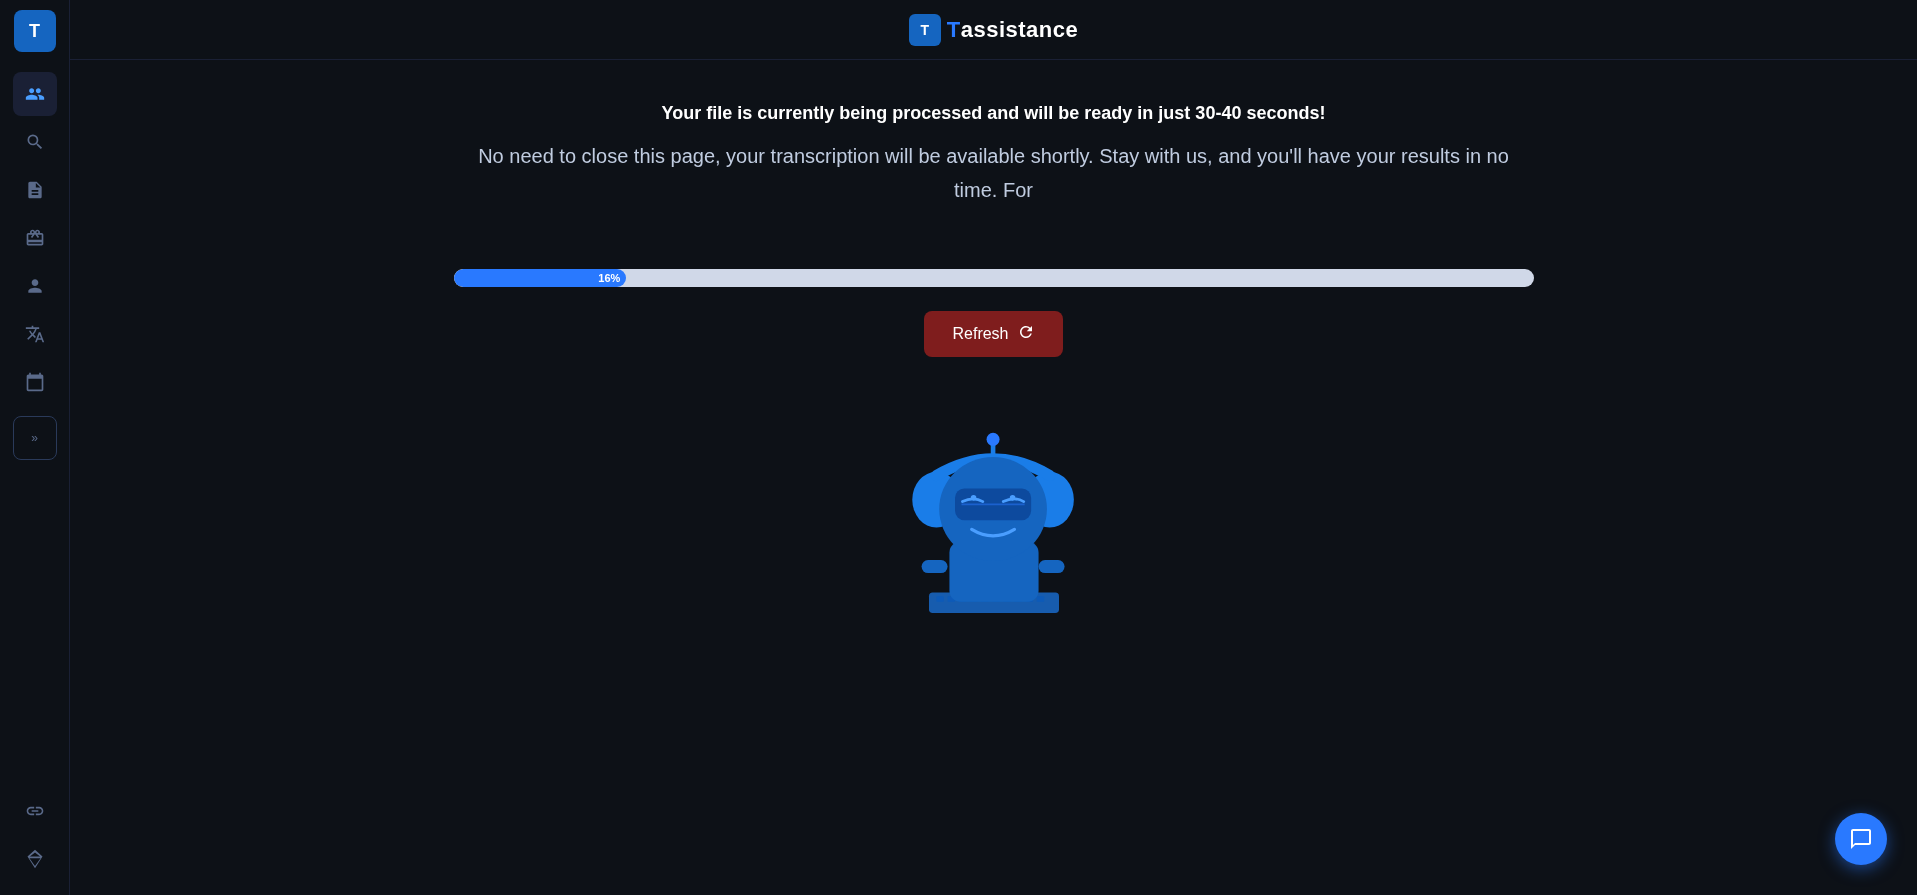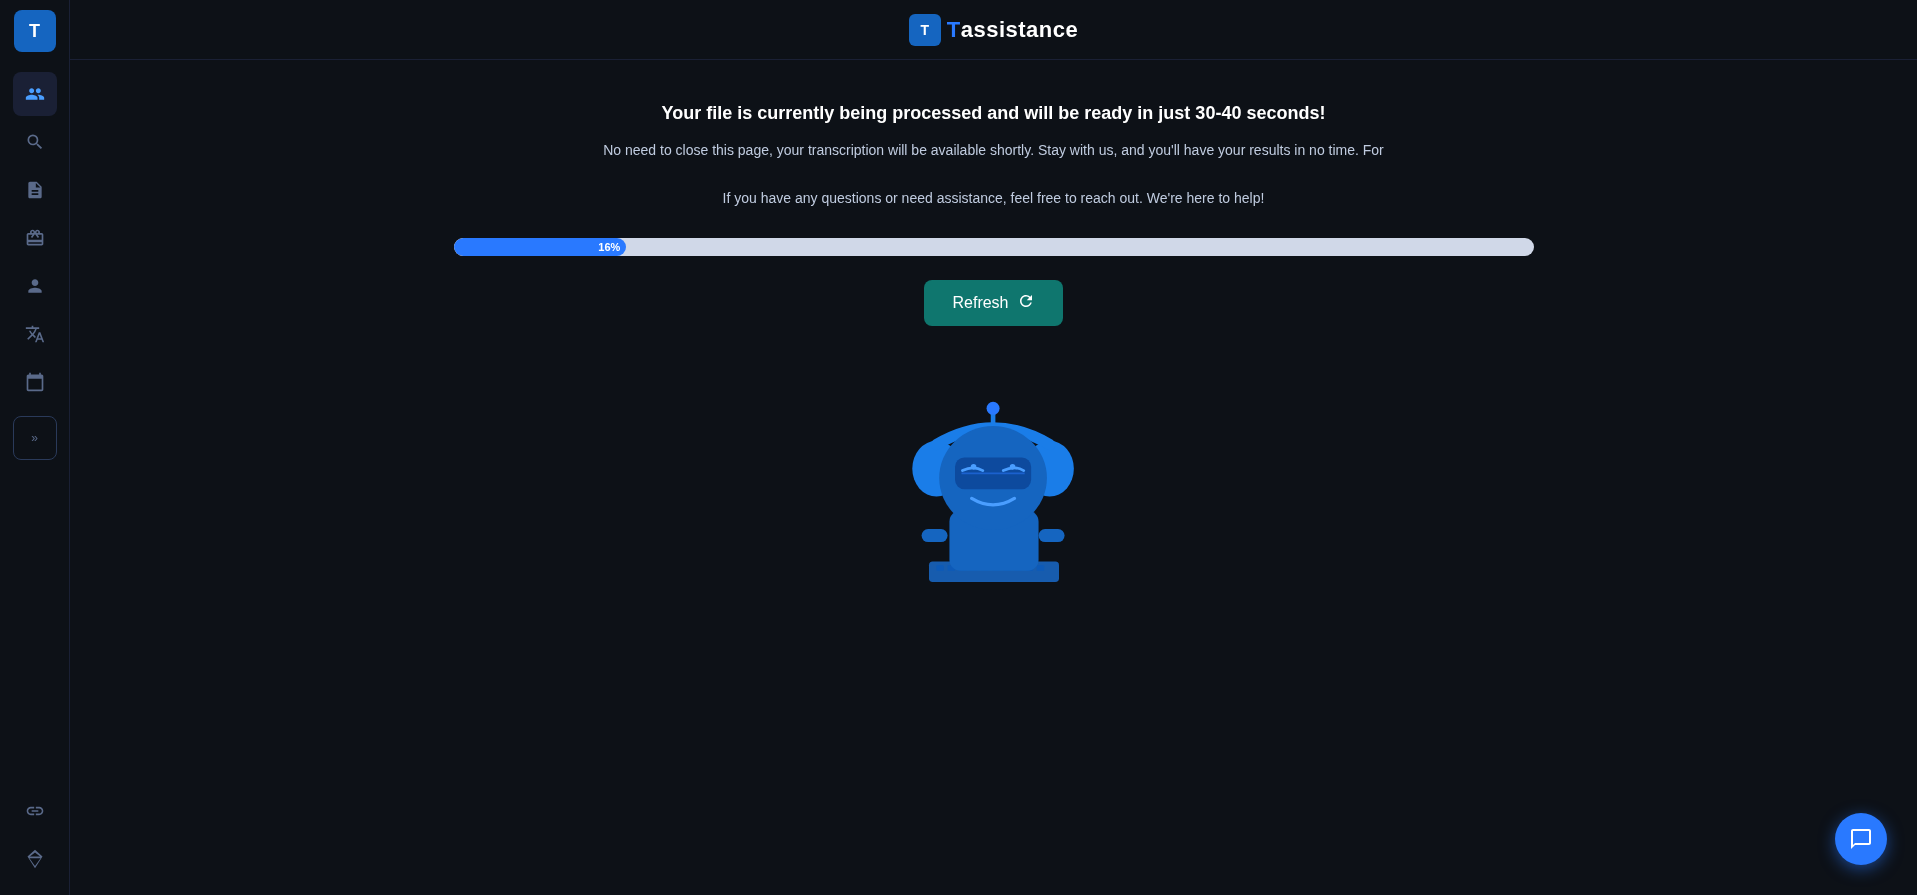--- a/index.html
+++ b/index.html
@@ -137,21 +137,21 @@
 
     .processing-text-main {
       font-size: 18px;
       font-weight: 600;
       color: #ffffff;
       margin-bottom: 12px;
       line-height: 1.5;
     }
 
     .processing-text-sub {
-      font-size: 14px;
+      font-size: 20px;
       color: #c0cce0;
       line-height: 1.7;
       max-width: 1060px;
       margin-bottom: 28px;
     }
 
     
     .progress-container {
       width: 1080px;
       max-width: 100%;
@@ -179,21 +179,21 @@
       font-size: 11px;
       font-weight: 600;
       color: #fff;
     }
 
     
     .refresh-btn {
       display: flex;
       align-items: center;
       gap: 8px;
-      background: #0f766e;
+      background: #7f1d1d;
       color: #fff;
       border: none;
       border-radius: 8px;
       padding: 12px 28px;
       font-size: 16px;
       font-weight: 500;
       cursor: pointer;
       margin-bottom: 12px;
     }
 
@@ -321,21 +321,20 @@
     </div>
   </div>
 
   <div class="content">
 
     <div class="processing-text-main">Your file is currently being processed and will be ready in just 30-40 seconds!</div>
 
     <div class="processing-text-sub">
       <span>No need to close this page, your transcription will be available shortly. Stay with us, and you'll have your results in no time. For</span><br>
       <br>
-      <span>If you have any questions or need assistance, feel free to reach out. We're here to help!</span>
     </div>
 
     <div class="progress-container">
       <div class="progress-bar-bg">
         <div class="progress-bar-fill" style="width:16%;">
           <span>16%</span>
         </div>
       </div>
     </div>
 

